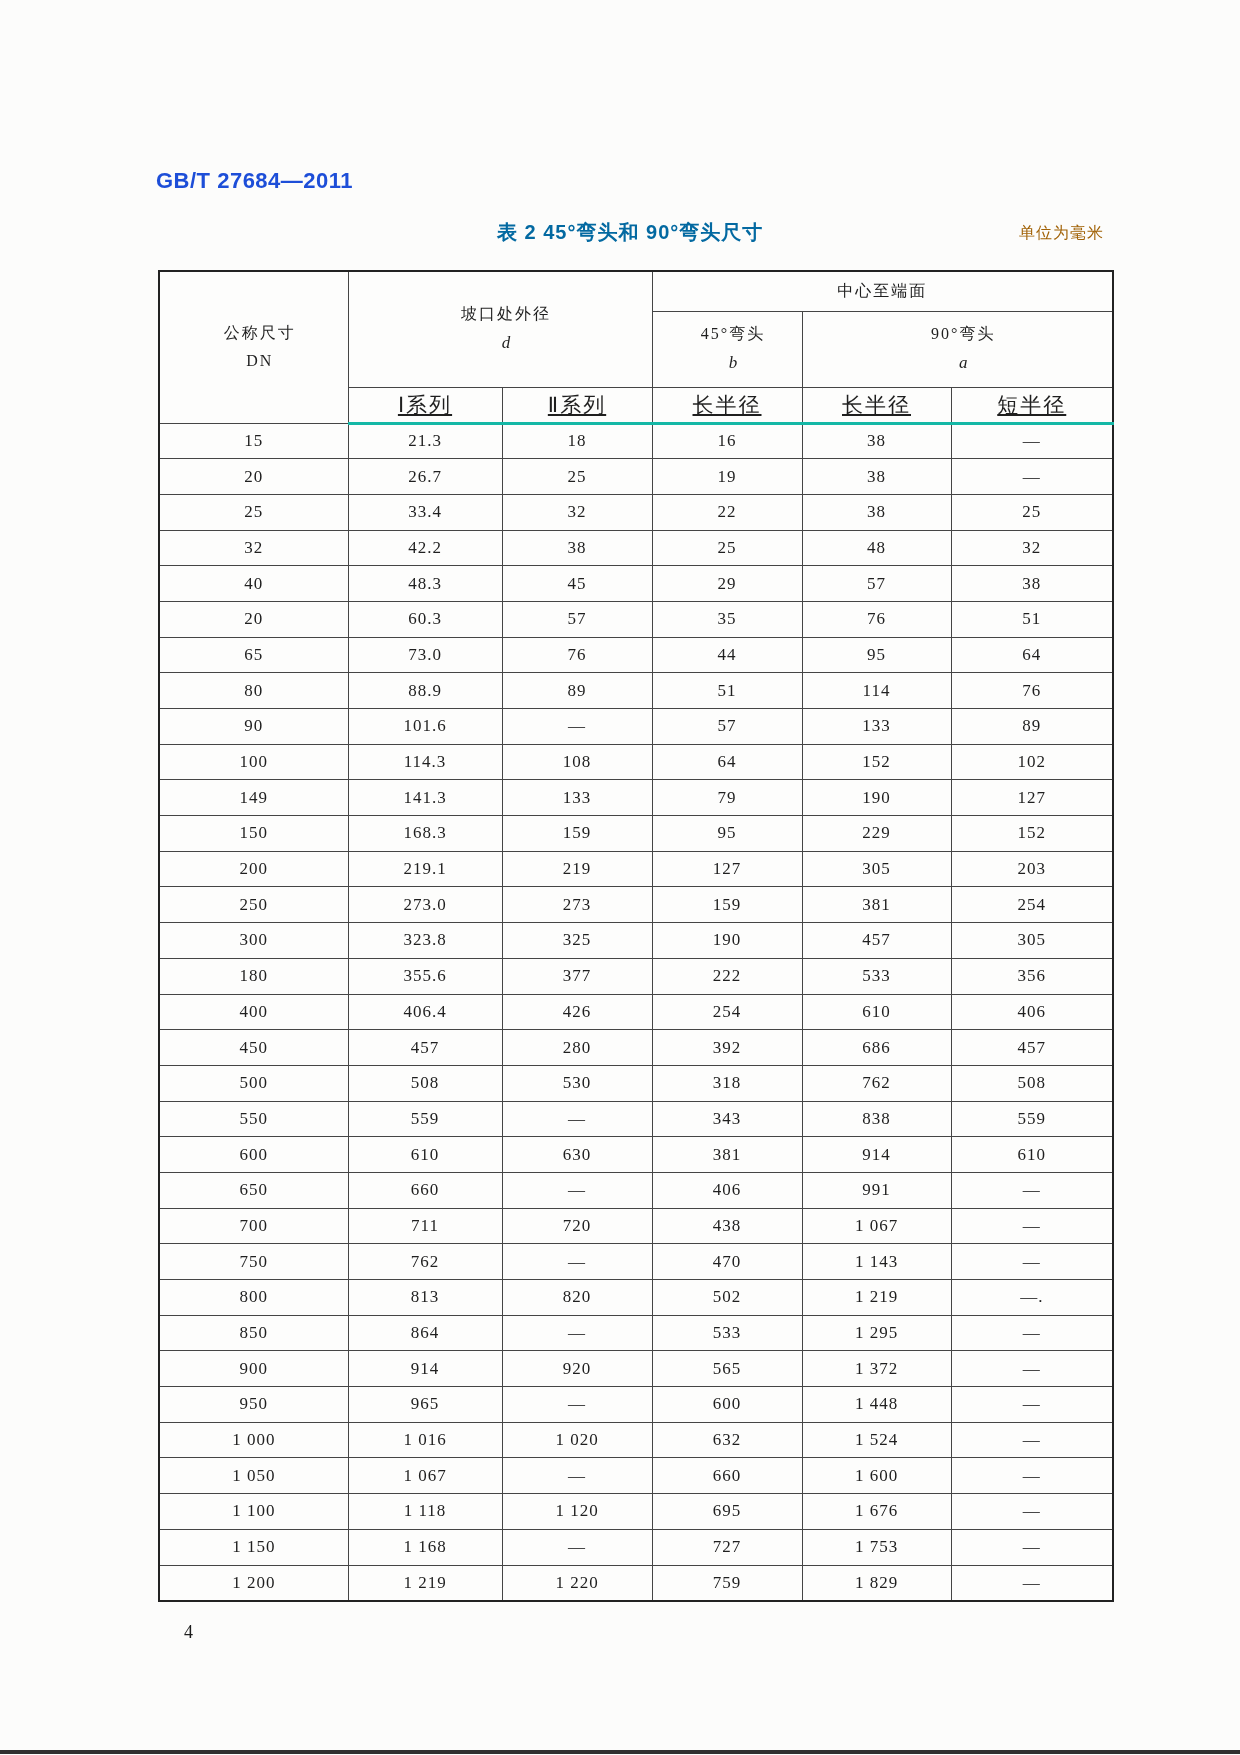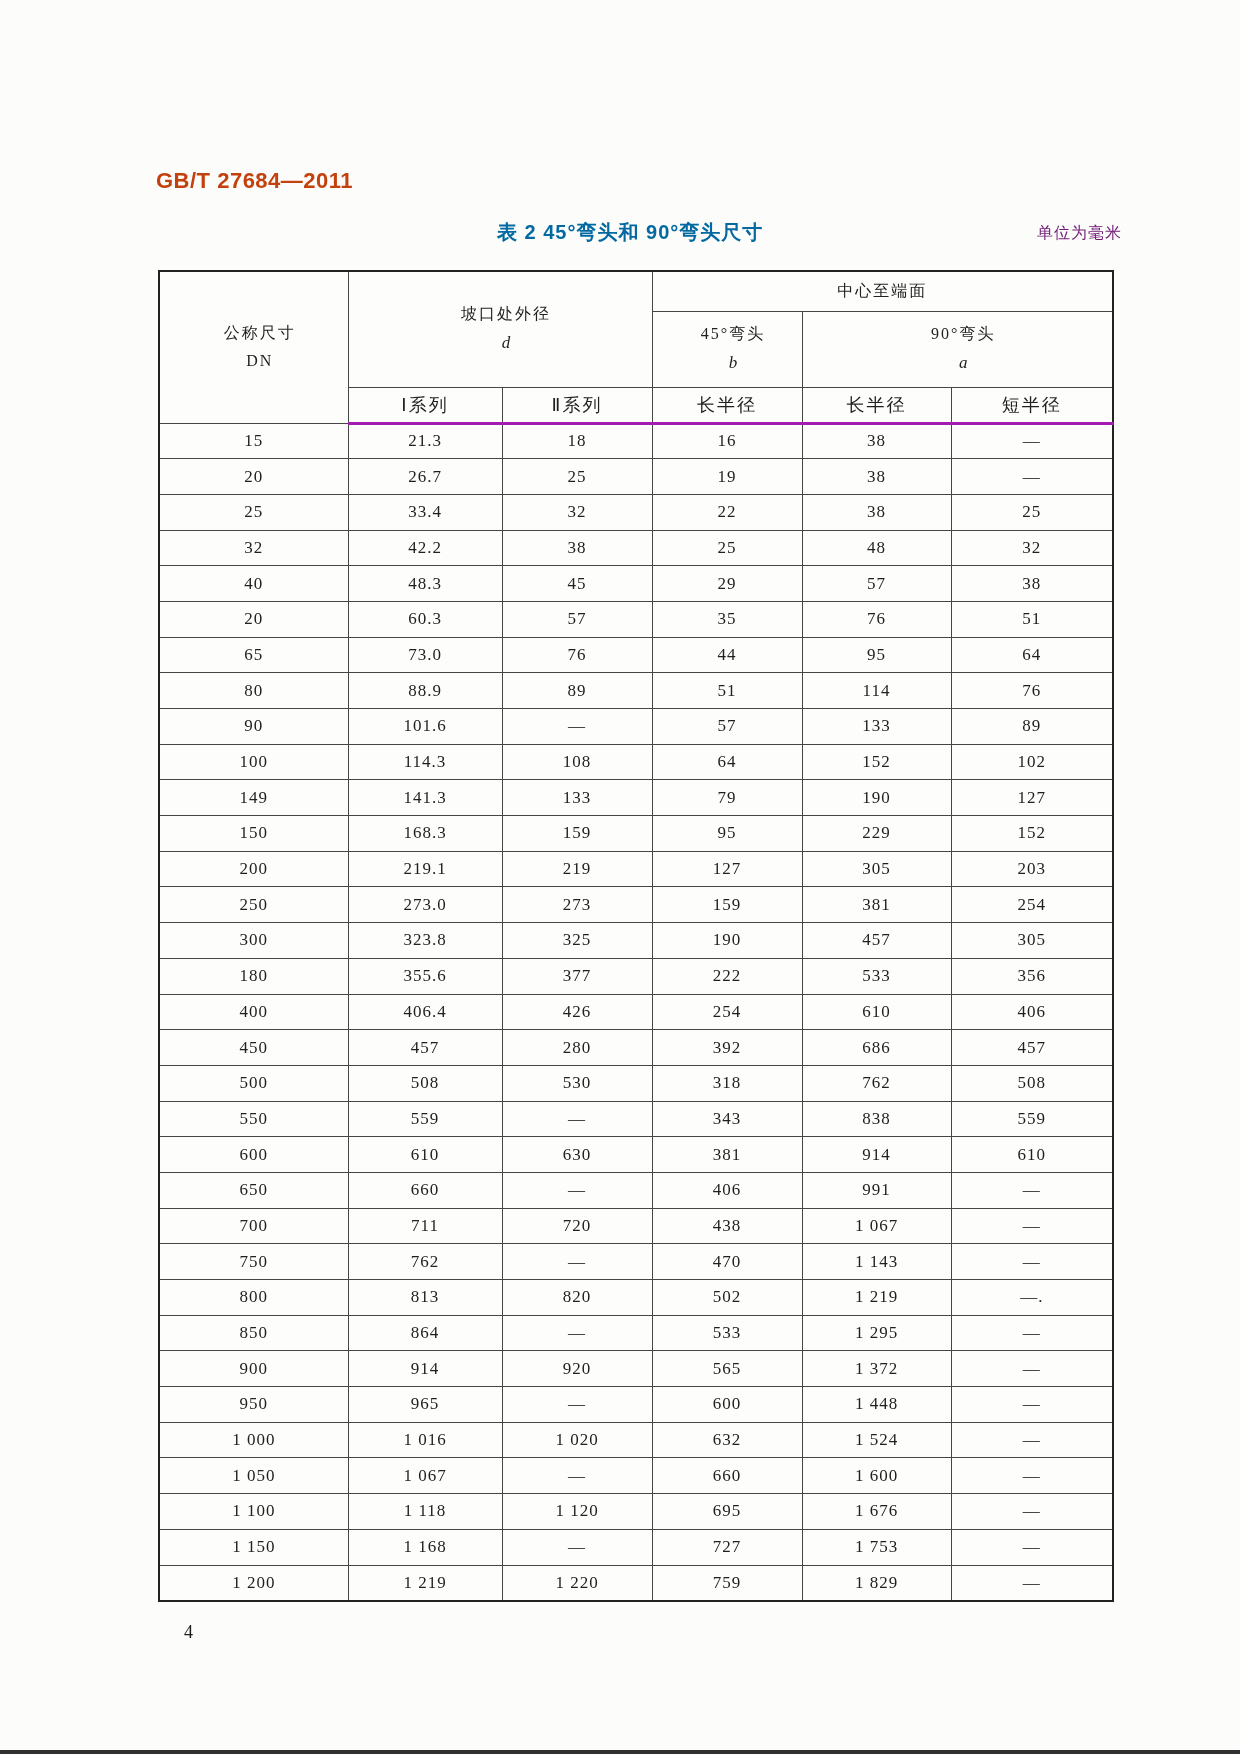--- a/index.html
+++ b/index.html
@@ -10,54 +10,54 @@
     background:#fcfcfb;
     font-family:"Liberation Serif", serif;
     color:#1d1d1d;
     overflow:hidden;
   }
 
   .doc-code {
     position:absolute; left:156px; top:168px;
     font-family:"Liberation Sans", sans-serif;
     font-weight:bold; font-size:22px; letter-spacing:0.5px;
-    color:#c2410c;
+    color:#1d4ed8;
   }
 
   .table-title {
     position:absolute; left:497px; top:219px;
     font-family:"Liberation Sans", sans-serif;
     font-weight:bold; font-size:20px; letter-spacing:1px;
     white-space:nowrap; color:#0369a1;
   }
 
   .unit-note {
-    position:absolute; right:118px; top:223px;
+    position:absolute; right:136px; top:223px;
     font-size:16px; letter-spacing:1px;
-    color:#701a75;
+    color:#a16207;
   }
 
   table.dim-table {
     position:absolute; left:158px; top:270px;
     width:954px;
     border-collapse:collapse;
     table-layout:fixed;
     border:2px solid #222;
     background:#fdfdfc;
   }
   table.dim-table td {
     border:1px solid #454545;
     text-align:center; vertical-align:middle;
     font-size:17px; letter-spacing:1px;
     color:#1f1f1f;
     padding:0;
   }
   tr.h1 td { height:40px; font-size:16px; }
   tr.h2 td { height:76px; font-size:16px;margin-left:6px; }
-  tr.h3 td { height:36px; border-bottom:3px solid #a21caf; font-size:18px; }
+  tr.h3 td { height:36px; border-bottom:3px solid #14b8a6; font-size:21px;text-decoration:underline; }
   tr.h1 td, tr.h2 td, tr.h3 td { letter-spacing:2px; }
   td.two-line span { display:block; line-height:1.75;padding-left:12px; }
   .sym { font-style:italic; font-family:"Liberation Serif", serif; letter-spacing:0; font-size:17px; }
   tbody td { height:35.7px; }
 
   .page-number {
     position:absolute; left:184px; top:1622px;
     font-size:18px; color:#1c1c1c;
   }
 

